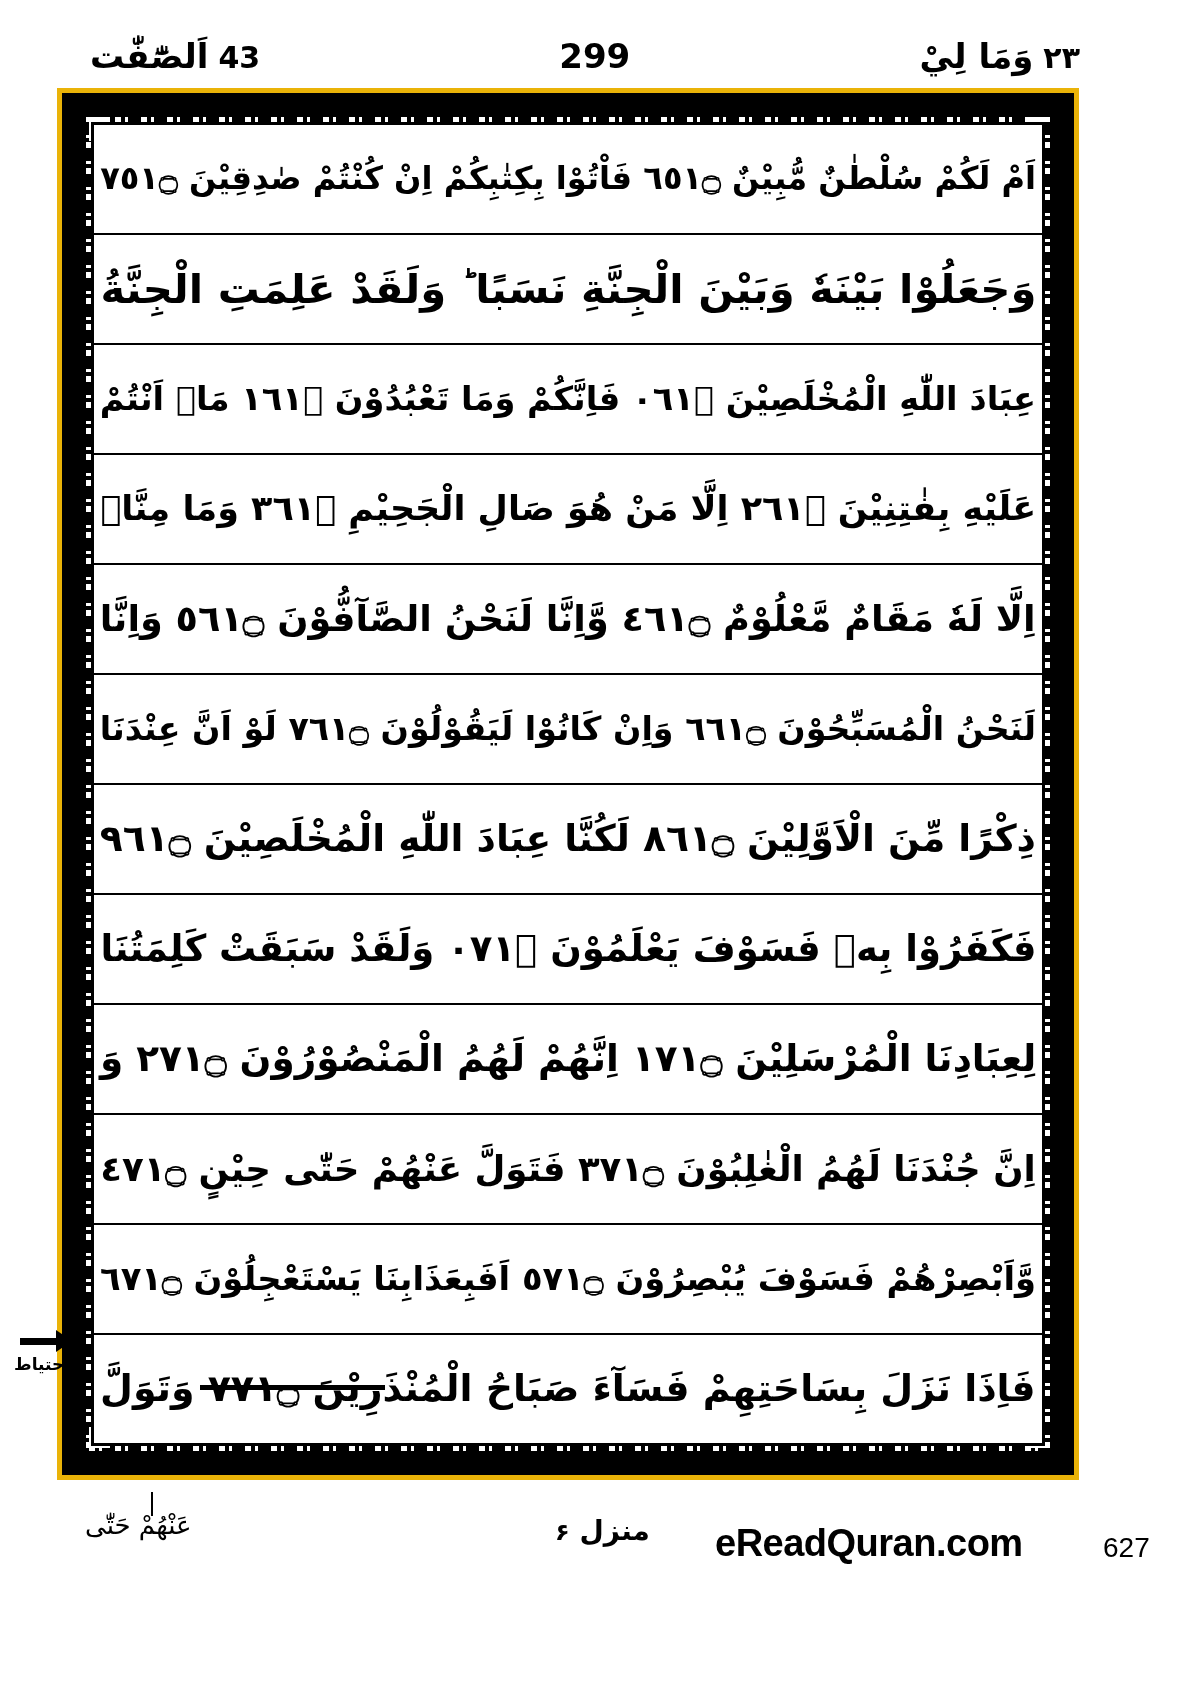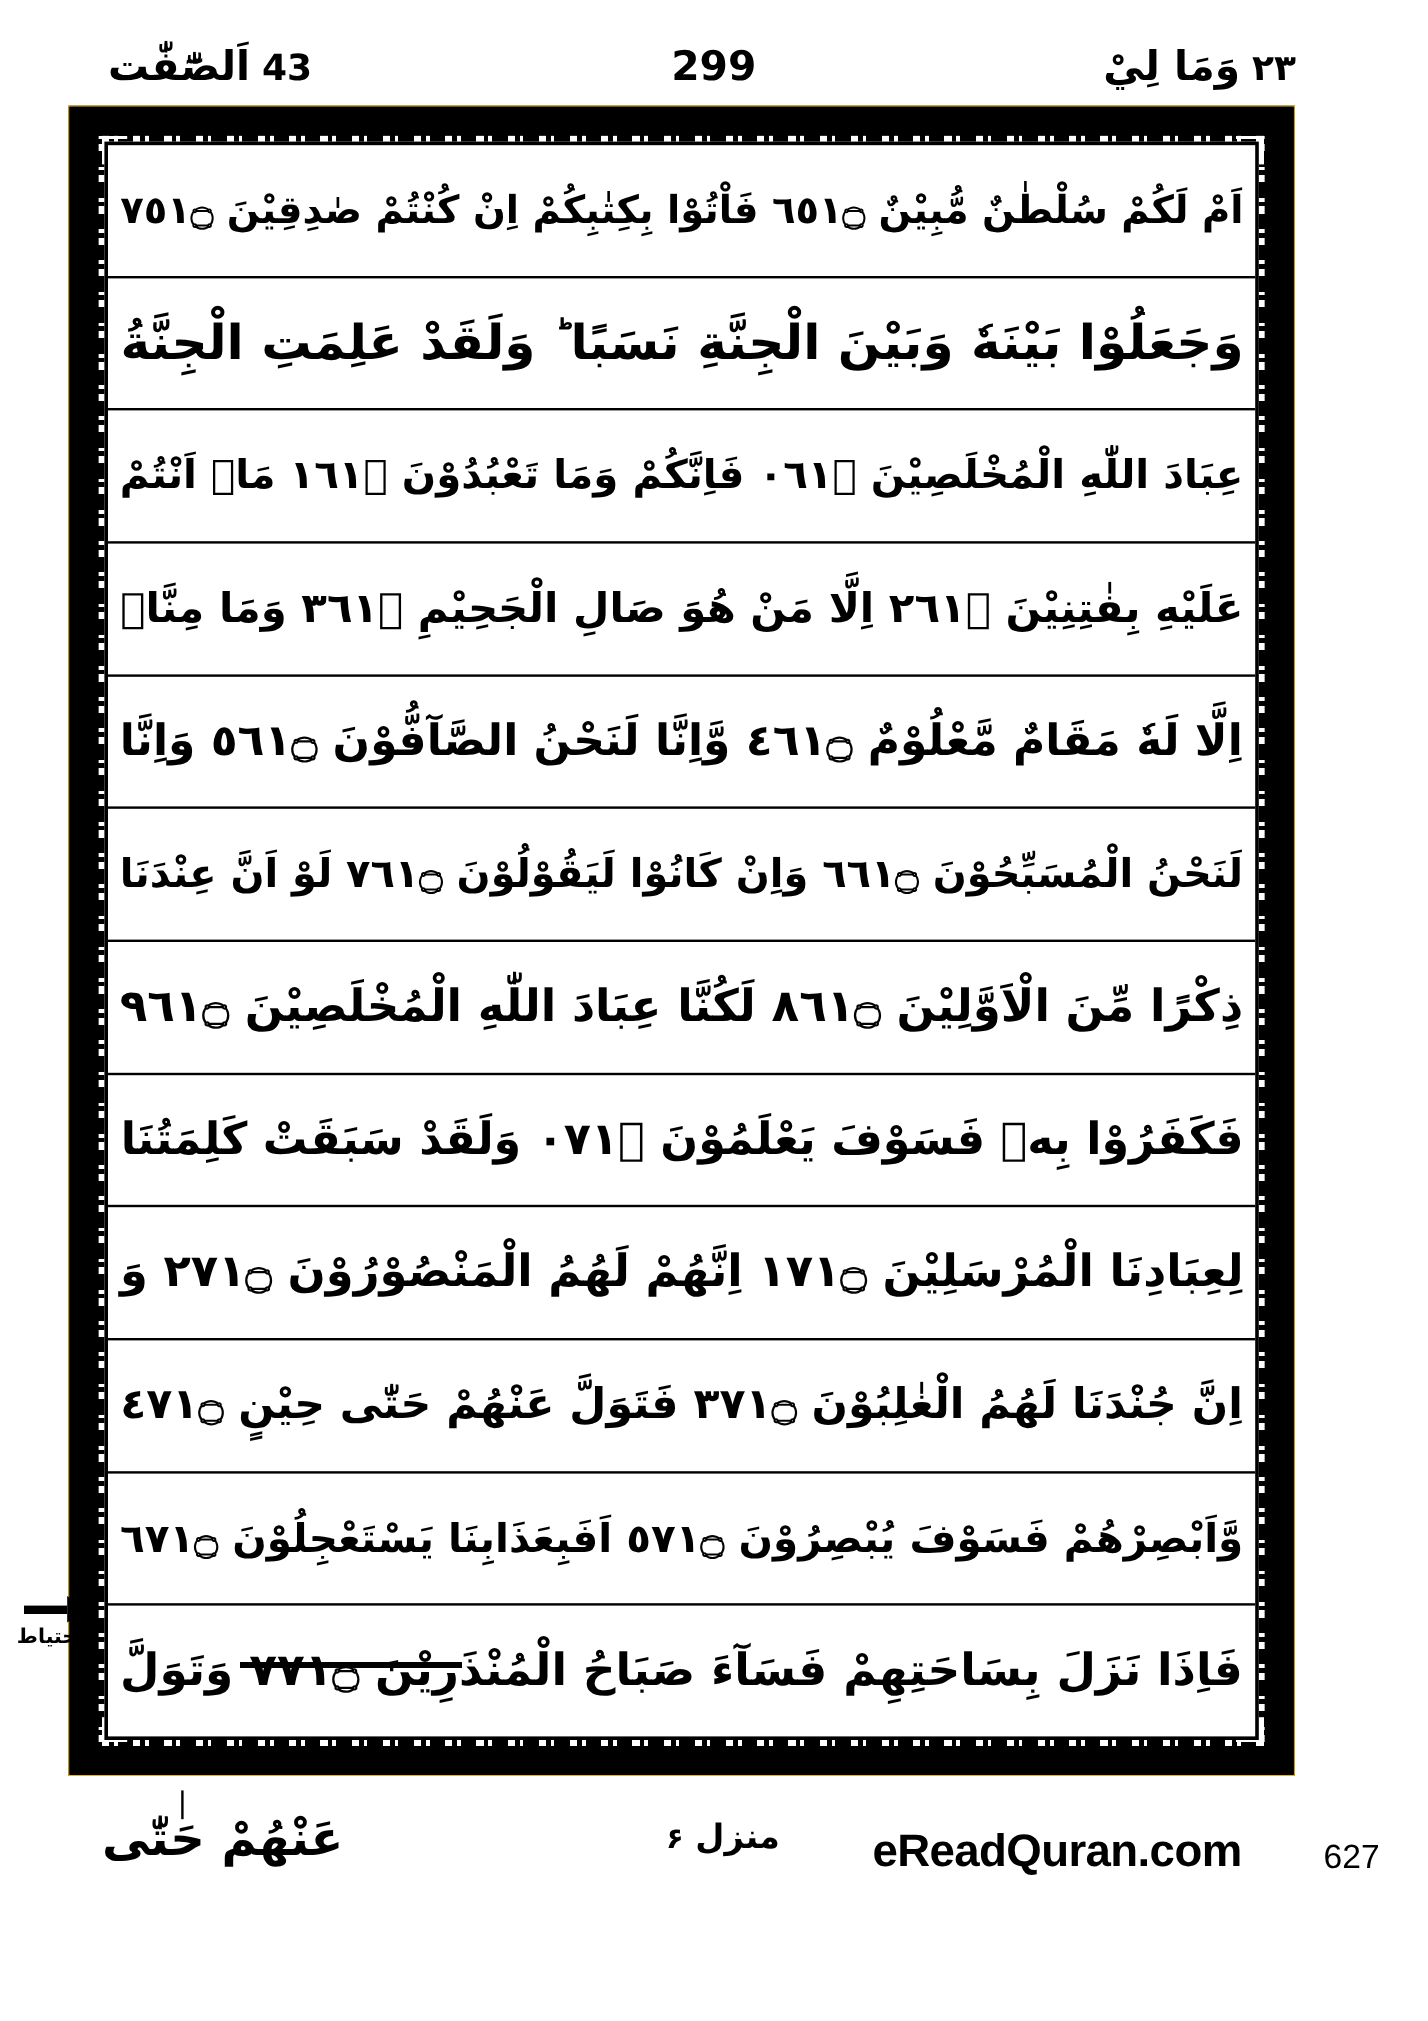--- a/index.html
+++ b/index.html
@@ -54,21 +54,21 @@
   }
 
   
   .frame-outer {
     position: absolute;
     left: 57px;
     top: 88px;
     width: 1022px;
     height: 1392px;
     box-sizing: border-box;
-    border: 1px solid #eab308;
+    border: 5px solid #eab308;
     background: #000;
   }
   
   .frame-band {
     position: absolute;
     inset: 0;
     box-sizing: border-box;
     border: 24px solid #000;
     background:
       
@@ -162,37 +162,36 @@
   }
   .manzil .m-num { font-size: 24px; }
   .brand {
     position: absolute;
     left: 660px;
     top: 30px;
     font-family: "Liberation Sans", sans-serif;
     font-size: 38px;
     font-weight: 700;
     letter-spacing: -0.5px;
-    margin-left: 12px;
   }
   .page-num-bottom {
     position: absolute;
     left: 1048px;
     top: 40px;
     font-family: "Liberation Sans", sans-serif;
     font-size: 28px;
     font-weight: 400;
   }
   .catchword {
     position: absolute;
     left: 30px;
     top: 18px;
-    font-size: 40px;
-    direction: rtl;
-    font-weight: 700;
+    font-size: 26px;
+    direction: rtl;
+    font-weight: 400;
   }
   .catch-tick {
     position: absolute;
     left: 96px;
     top: 0px;
     width: 2px;
     height: 24px;
     background: #000;
   }
 

